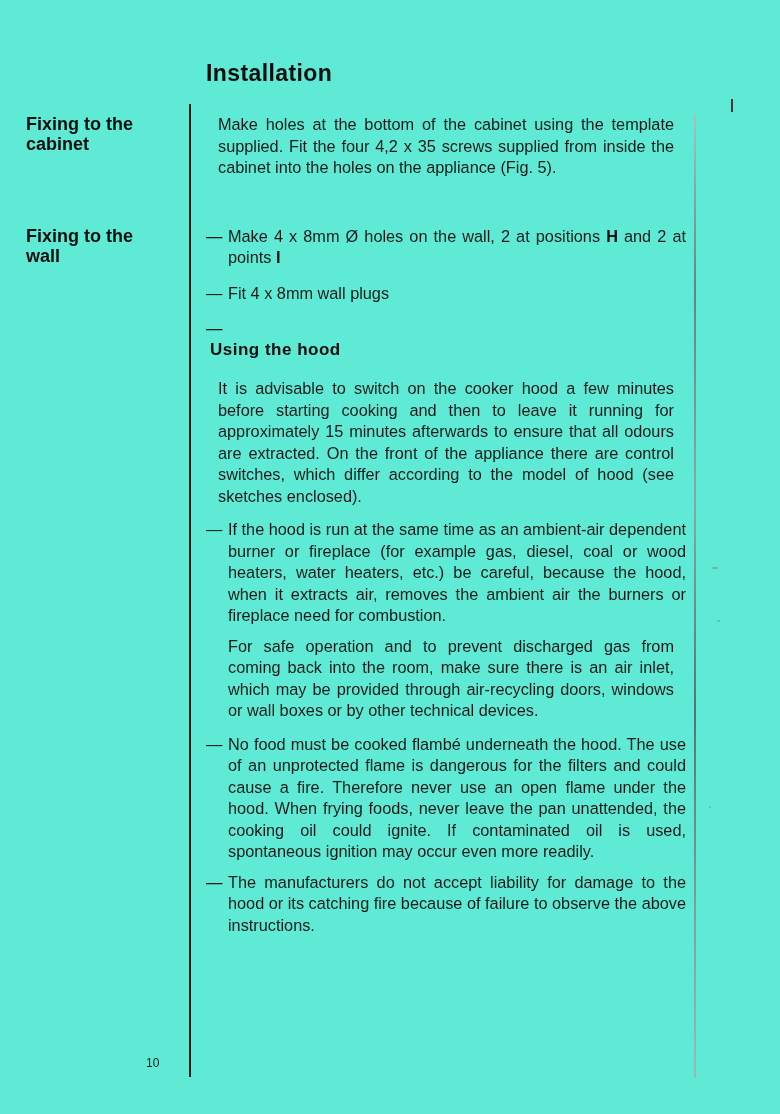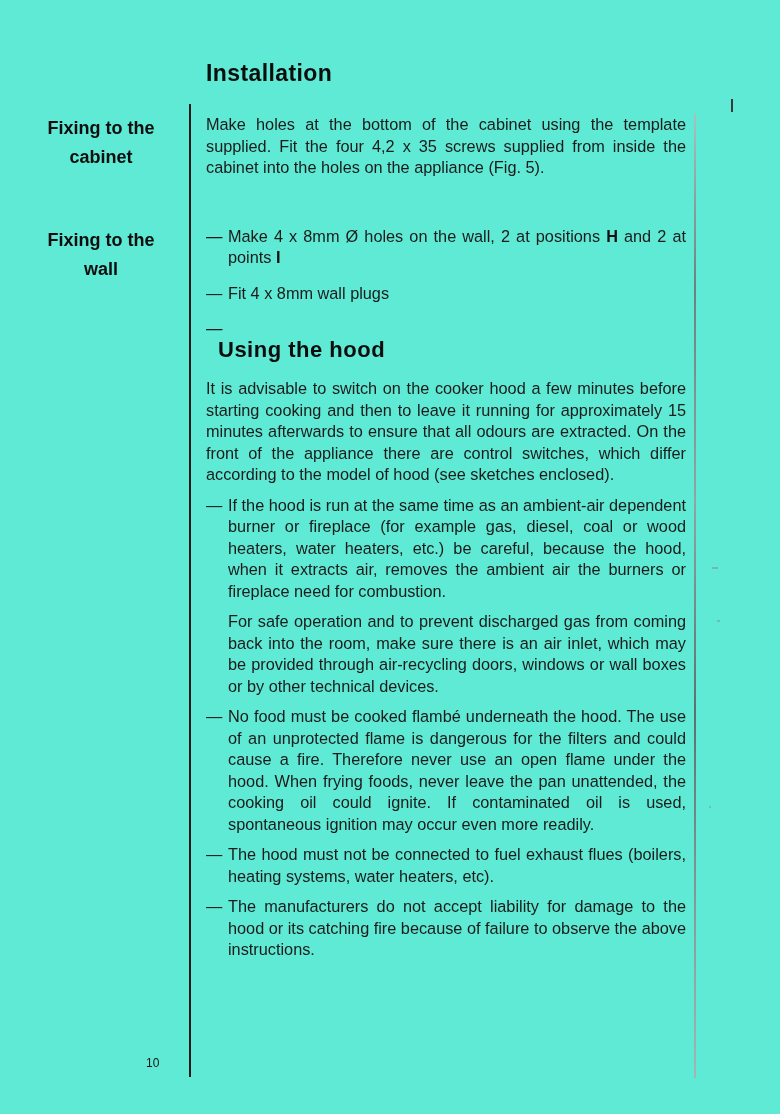--- a/index.html
+++ b/index.html
@@ -60,40 +60,40 @@
   .doc-section { position: relative; }
   .sec-fixing-to-the-cabinet { margin-top: 27px; }
   .sec-fixing-to-the-wall    { margin-top: 47px; }
   .sec-using-the-hood        { margin-top: 33px; }
 
   .margin-heading {
     position: absolute;
     top: 0;
     right: calc(100% + 30px);
     width: 150px;
-    text-align: center;
+    text-align: left;
     font-size: 18px;
-    line-height: 29px;
+    line-height: 20px;
     font-weight: 700;
     color: #0d0d0d;
   }
   h2.body-heading {
-    margin: 0 0 15px 12px;
-    font-size: 22px;
+    margin: 0 0 15px 4px;
+    font-size: 17px;
     line-height: 26px;
     font-weight: 700;
     letter-spacing: 0.5px;
     color: #0d0d0d;
   }
   .block {
     font-size: 16.3px;
     line-height: 21.5px;
     text-align: justify;
   }
-  p.block { margin: 0; }
+  p.block { margin: 12px; }
   .sec-fixing-to-the-wall .block + .block { margin-top: 14px; }
   .sec-using-the-hood     .block + .block { margin-top: 9px; }
   .bullet { position: relative; padding-left: 22px; }
   .bullet .dash { position: absolute; left: 0; top: 0; }
   .indent-paragraph { margin-left: 22px !important; }
   b { font-weight: 700; color: #101010; }
 
   .page-number {
     position: absolute;
     left: 146px;
@@ -128,20 +128,20 @@
           <div class="block bullet"><span class="dash">—</span><span>Fit 4 x 8mm wall plugs</span></div>
           <div class="block bullet"><span class="dash">—</span></div>
           <div class="block bullet"><span class="dash">—</span></div>
         </section>
         <section class="doc-section sec-using-the-hood">
           <h2 class="body-heading">Using the hood</h2>
           <p class="block paragraph">It is advisable to switch on the cooker hood a few minutes before starting cooking and then to leave it running for approximately 15 minutes afterwards to ensure that all odours are extracted. On the front of the appliance there are control switches, which differ according to the model of hood (see sketches enclosed).</p>
           <div class="block bullet"><span class="dash">—</span><span>If the hood is run at the same time as an ambient-air dependent burner or fireplace (for example gas, diesel, coal or wood heaters, water heaters, etc.) be careful, because the hood, when it extracts air, removes the ambient air the burners or fireplace need for combustion.</span></div>
           <p class="block indent-paragraph">For safe operation and to prevent discharged gas from coming back into the room, make sure there is an air inlet, which may be provided through air-recycling doors, windows or wall boxes or by other technical devices.</p>
           <div class="block bullet"><span class="dash">—</span><span>No food must be cooked flambé underneath the hood. The use of an unprotected flame is dangerous for the filters and could cause a fire. Therefore never use an open flame under the hood. When frying foods, never leave the pan unattended, the cooking oil could ignite. If contaminated oil is used, spontaneous ignition may occur even more readily.</span></div>
-          <div class="block bullet"><span class="dash">—</span><span>The hood must not be connected to fuel exhaust flues (boilers, heating systems, water heaters, etc).</span></div>
+          <div class="block bullet"><span class="dash">—</span></div>
           <div class="block bullet"><span class="dash">—</span><span>The manufacturers do not accept liability for damage to the hood or its catching fire because of failure to observe the above instructions.</span></div>
         </section>
       </div>
   </div>
 
   <div class="page-number">10</div>
 </div>
 
 </body></html>

